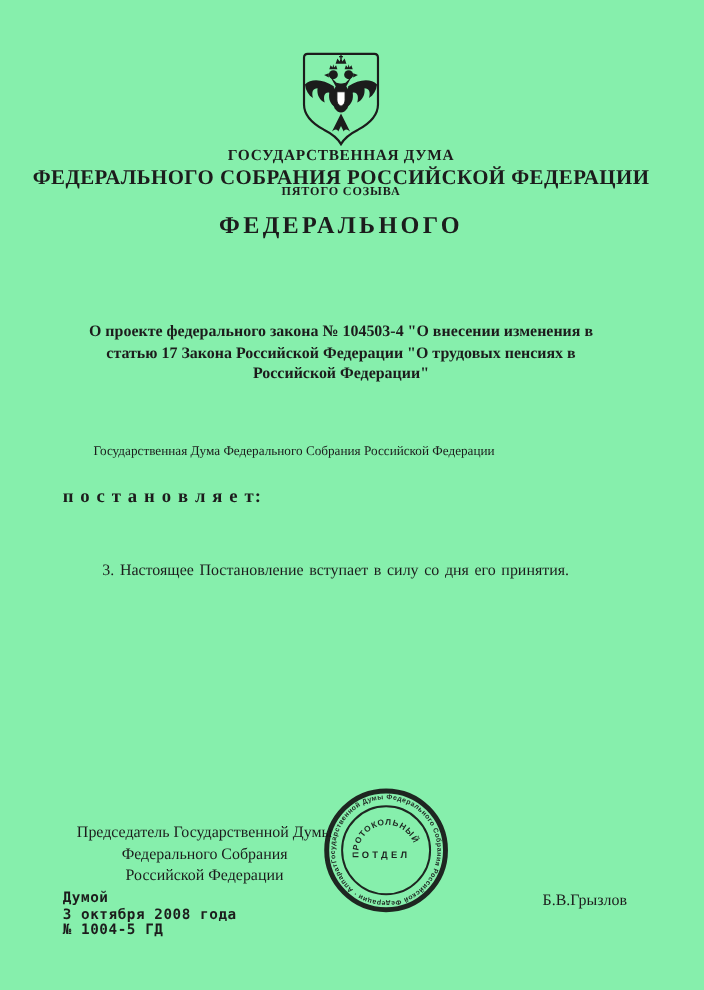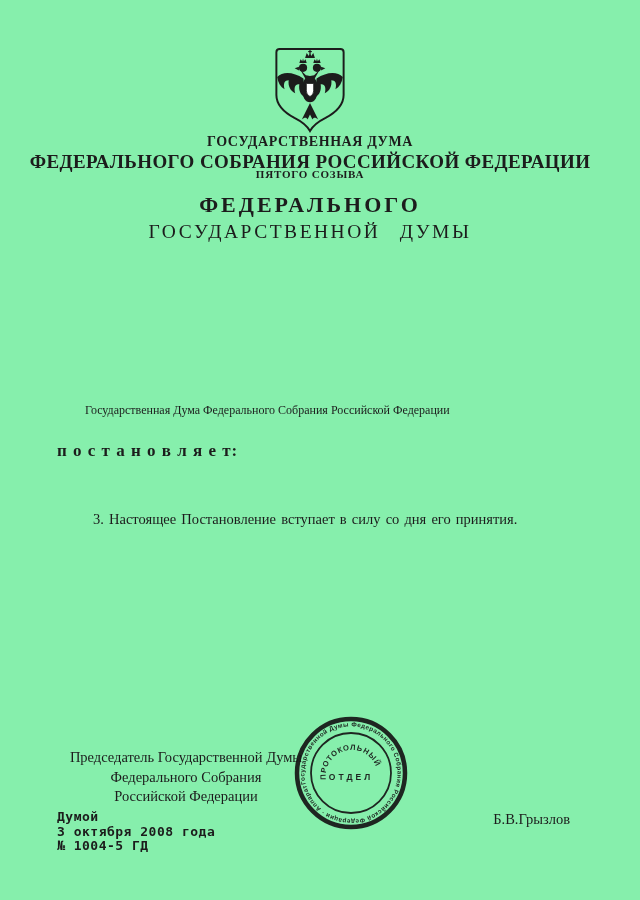--- a/index.html
+++ b/index.html
@@ -58,22 +58,26 @@
       <path d="M50,70 L40,90 C43,87 46,87 47,90 L50,84 53,90 C54,87 57,87 60,90 Z"></path>
     </g>
     <path d="M45.5,46 h9 v9 q0,5 -4.5,7 q-4.5,-2 -4.5,-7 z" fill="#ffffff" stroke="#1c1c1c" stroke-width="1"></path>
   </svg>
 
   <div class="centercol org1">ГОСУДАРСТВЕННАЯ ДУМА</div>
   <div class="centercol org2">ФЕДЕРАЛЬНОГО СОБРАНИЯ РОССИЙСКОЙ ФЕДЕРАЦИИ</div>
   <div class="centercol org3">ПЯТОГО СОЗЫВА</div>
 
   <div class="centercol title1">ФЕДЕРАЛЬНОГО</div>
-  <div class="centercol title2">ГОСУДАРСТВЕННОЙ ДУМЫ</div>
 
+  <div class="subject">
+    <div>О проекте федерального закона № 104503-4 "О внесении изменения в</div>
+    <div>статью 17 Закона Российской Федерации "О трудовых пенсиях в</div>
+    <div>Российской Федерации"</div>
+  </div>
 
   <p class="intro">Государственная Дума Федерального Собрания Российской Федерации</p>
   <p class="resolves">п о с т а н о в л я е т:</p>
 
   <div class="items">
     <p>3. Настоящее Постановление вступает в силу со дня его принятия.</p>
   </div>
 
   <div class="sig-block">
     <div>Председатель Государственной Думы</div>

